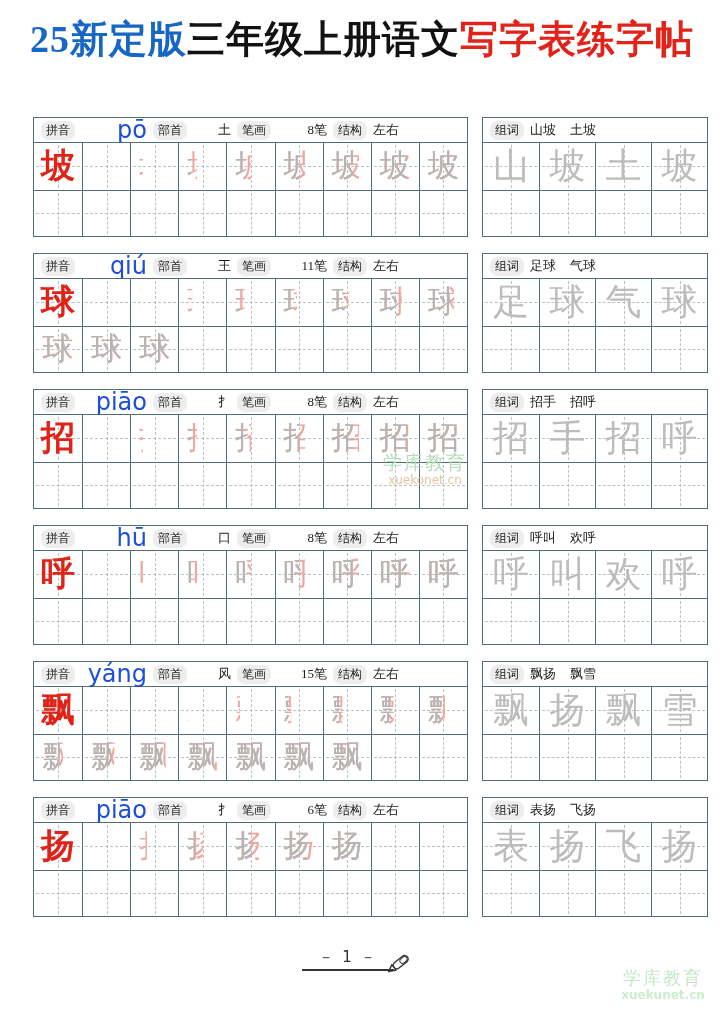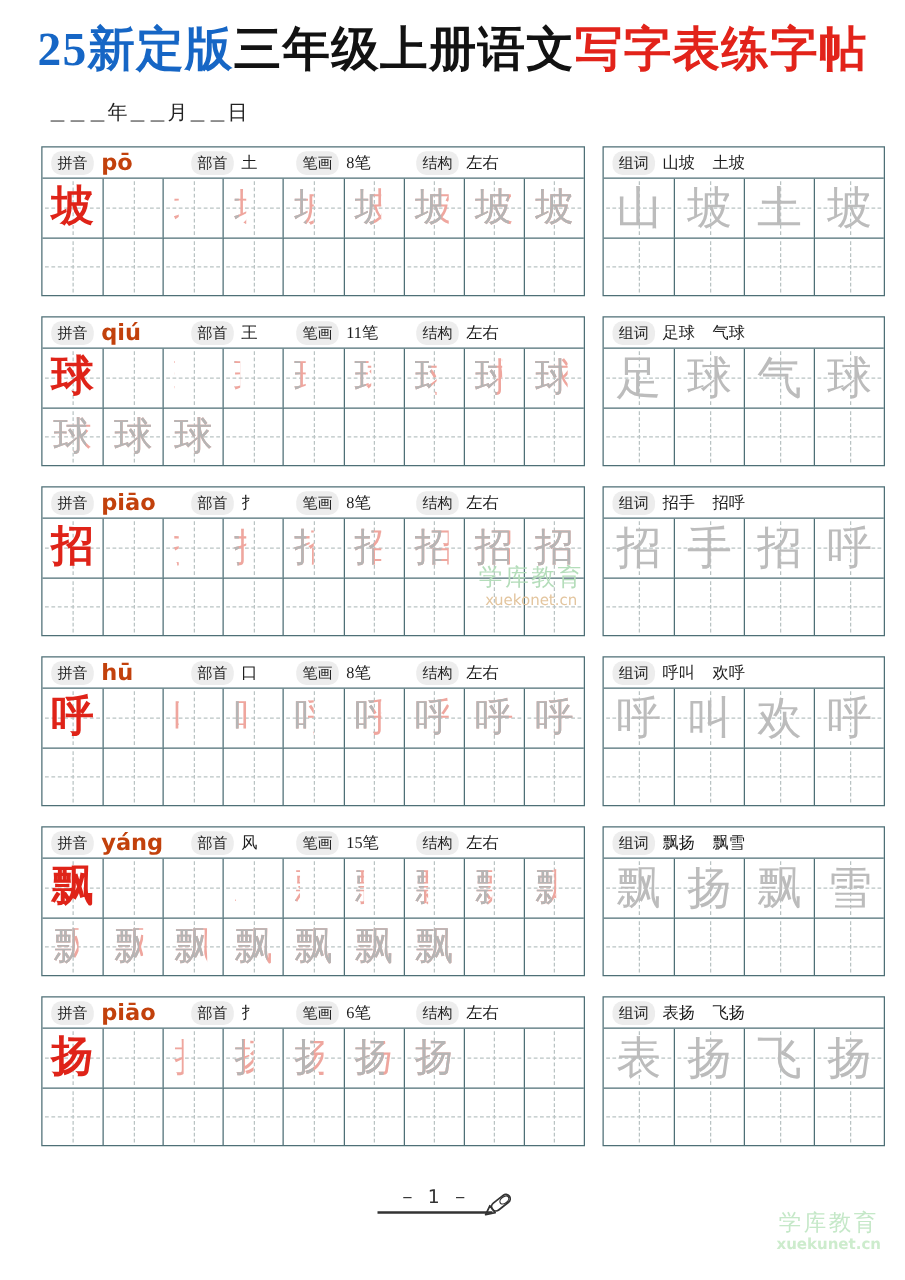--- a/index.html
+++ b/index.html
@@ -13,33 +13,33 @@
   .title .t-black { color:#121212; }
   .title .t-red   { color:#e2231a; }
 
   
   .info-line { position:absolute; top:80px; left:38px; width:658px;
                display:flex; justify-content:space-between;
                font-size:16px; color:#222; white-space:nowrap; }
 
   
   #rows { position:absolute; top:117px; left:33px; width:675px; }
-  .row  { display:flex; gap:14px; margin-bottom:16px; }
+  .row  { display:flex; gap:14px; margin-bottom:16px;text-align:right; }
 
   .block { border:1.5px solid #4e6f76; background:#fff; }
   .block-left  { width:435px; }
   .block-right { width:226px; }
 
   .bheader { height:25px; display:flex; align-items:center; gap:6px;
              padding:0 7px; font-size:13px; color:#1c1c1c;
              border-bottom:1.5px solid #4e6f76; white-space:nowrap; }
   .badge { background:#ededed; border-radius:8px; padding:1px 5px;
            font-size:12px; color:#222; flex:none; }
-  .pinyin-val { font-family:"DejaVu Sans", sans-serif; font-weight:bold;
-                font-size:18px; width:66px; color:#c2410c; }
+  .pinyin-val { font-family:"DejaVu Sans", sans-serif; font-weight:normal;
+                font-size:24px; width:66px; color:#1d4ed8; }
   .radical-val { width:38px; }
   .strokes-val { width:50px; }
   .word-val { margin-right:8px; }
 
   .grid { display:grid; }
   .grid-left  { grid-template-columns:repeat(9,1fr); grid-auto-rows:46.5px; }
   .grid-right { grid-template-columns:repeat(4,1fr); grid-auto-rows:46.5px; }
 
   .cell { position:relative; border-left:1.2px solid #4e6f76; overflow:hidden;
           display:flex; align-items:center; justify-content:center; }
@@ -81,21 +81,20 @@
                   font-family:"DejaVu Sans", sans-serif; }
 </style>
 </head>
 <body>
 
 <div class="title">
   <span class="t-blue">25新定版</span><span class="t-black">三年级上册语文</span><span class="t-red">写字表练字帖</span>
 </div>
 
 <div class="info-line">
-  <span>＿＿＿年＿＿月＿＿日</span>
 </div>
 
 <div id="rows">
   <div class="row">
     <div class="block block-left">
       <div class="bheader">
         <span class="badge">拼音</span>
         <span class="pinyin-val">pō</span>
         <span class="badge">部首</span>
         <span class="radical-val">土</span>

